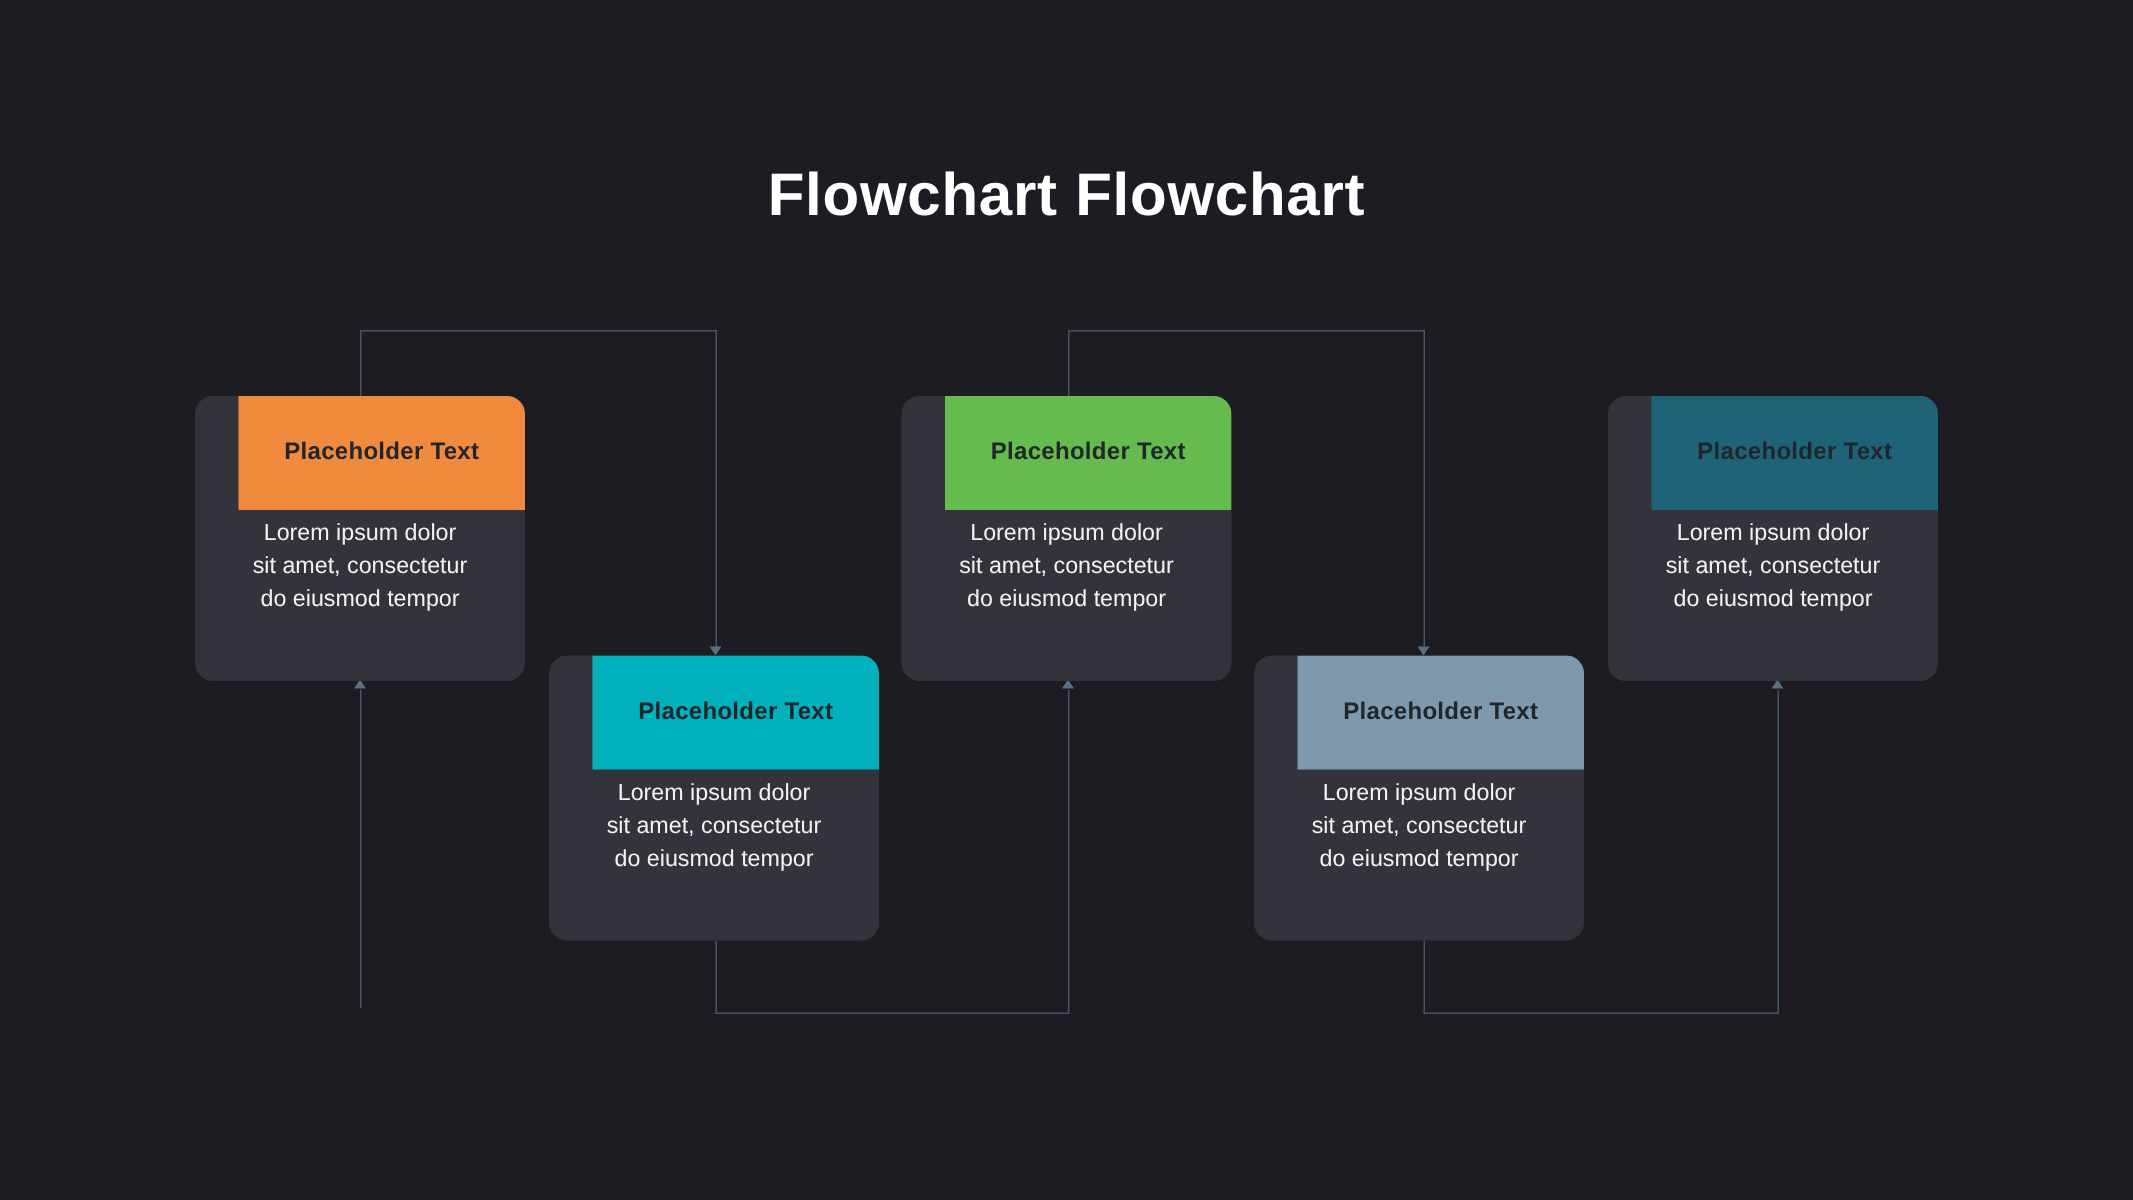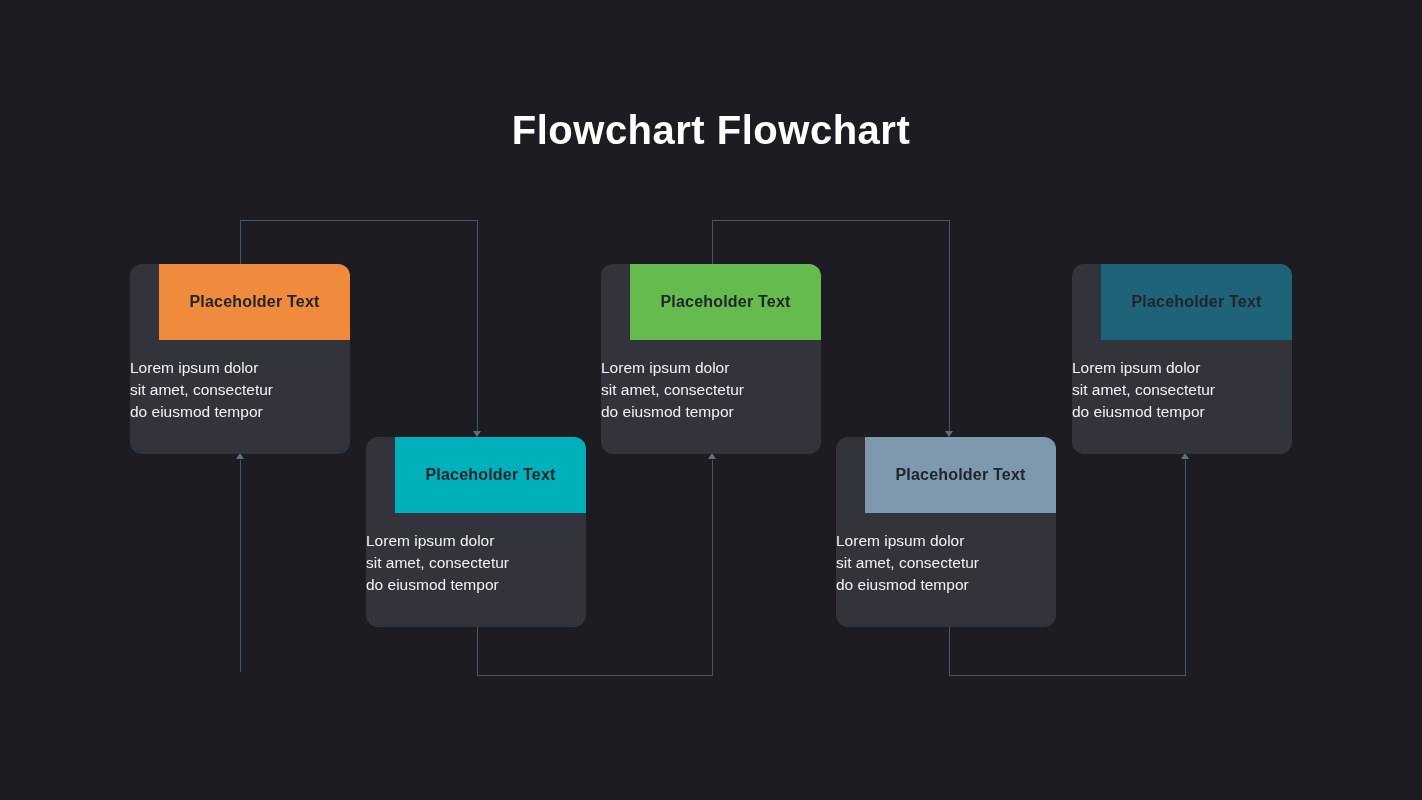--- a/index.html
+++ b/index.html
@@ -41,21 +41,22 @@
     justify-content: center;
     font-size: 16px;
     font-weight: 700;
     letter-spacing: 0.2px;
     color: var(--header-text, #20262C);
     margin-left: 29px;
   }
   .node-body {
     height: 147px;
     box-sizing: border-box;
-    padding-top: 17px;
+    padding-top: 5px;
+    text-align: center;
     font-size: 15.5px;
     line-height: 22px;
     color: var(--body-text, #F2F2F4);
     white-space: pre-line;
   }
   .n1 { left: 130px;  top: 264px; }
   .n2 { left: 366px;  top: 437px; }
   .n3 { left: 601px;  top: 264px; }
   .n4 { left: 836px;  top: 437px; }
   .n5 { left: 1072px; top: 264px; }

